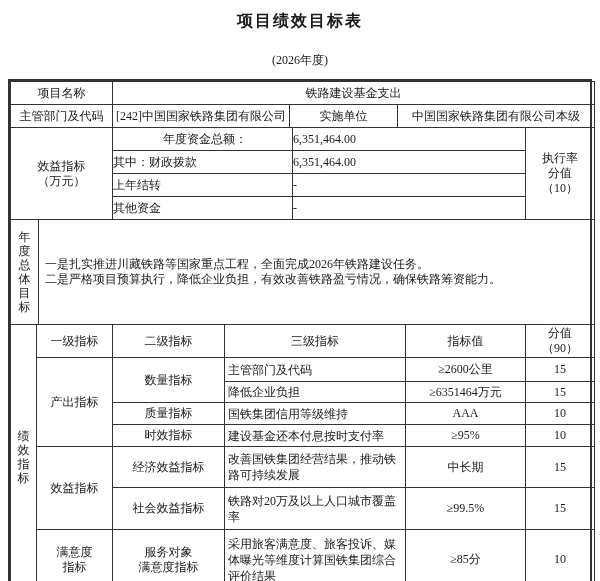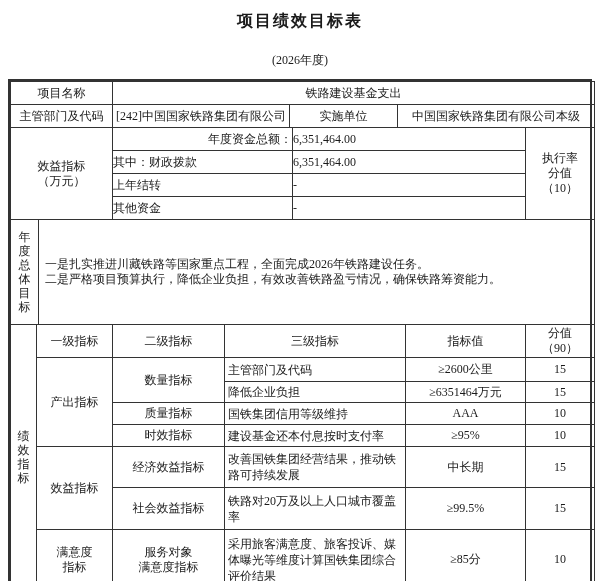--- a/index.html
+++ b/index.html
@@ -22,21 +22,21 @@
   table {
     width: 584px; border-collapse: collapse; table-layout: fixed;
     font-size: 12px;
   }
   table + table { margin-top: -1px; }
   td {
     border: 1px solid #333; overflow: hidden;
     vertical-align: middle; line-height: 15px;
   }
   .c { text-align: center; }
-  .l { text-align: right; padding-left: 5px; }
+  .l { text-align: center; padding-left: 5px; }
   .r { text-align: left; padding-right: 5px; }
   .nw { white-space: nowrap; }
   .pre { white-space: pre-line; }
   .vert { white-space: pre-line; text-align: center; line-height: 14px; }
   .goal { padding: 4px 6px; line-height: 15px; }
   .ind3 { padding: 2px 3px; line-height: 16px; }
 </style>
 </head>
 <body>
 

